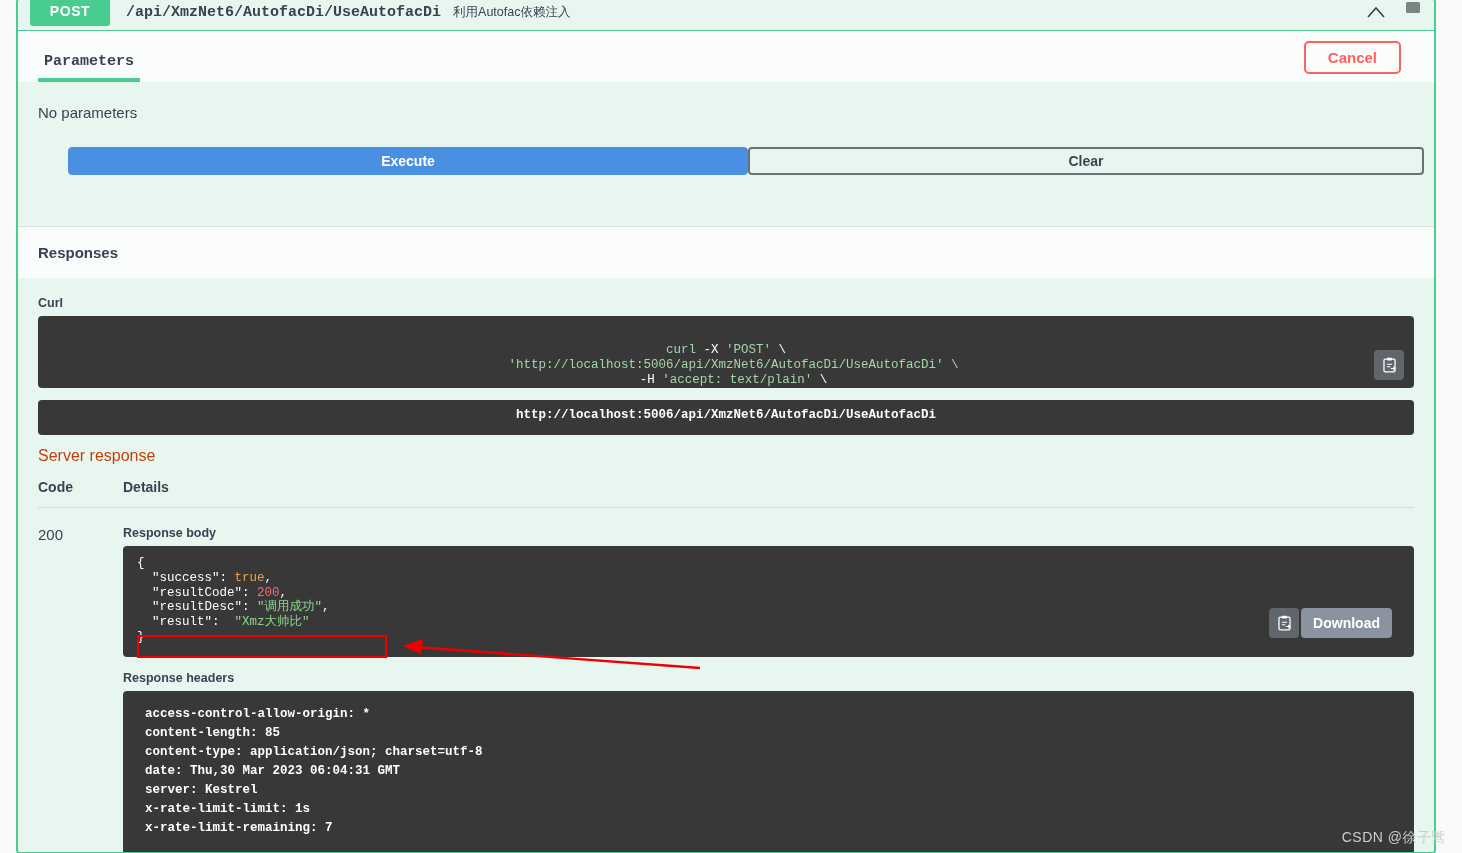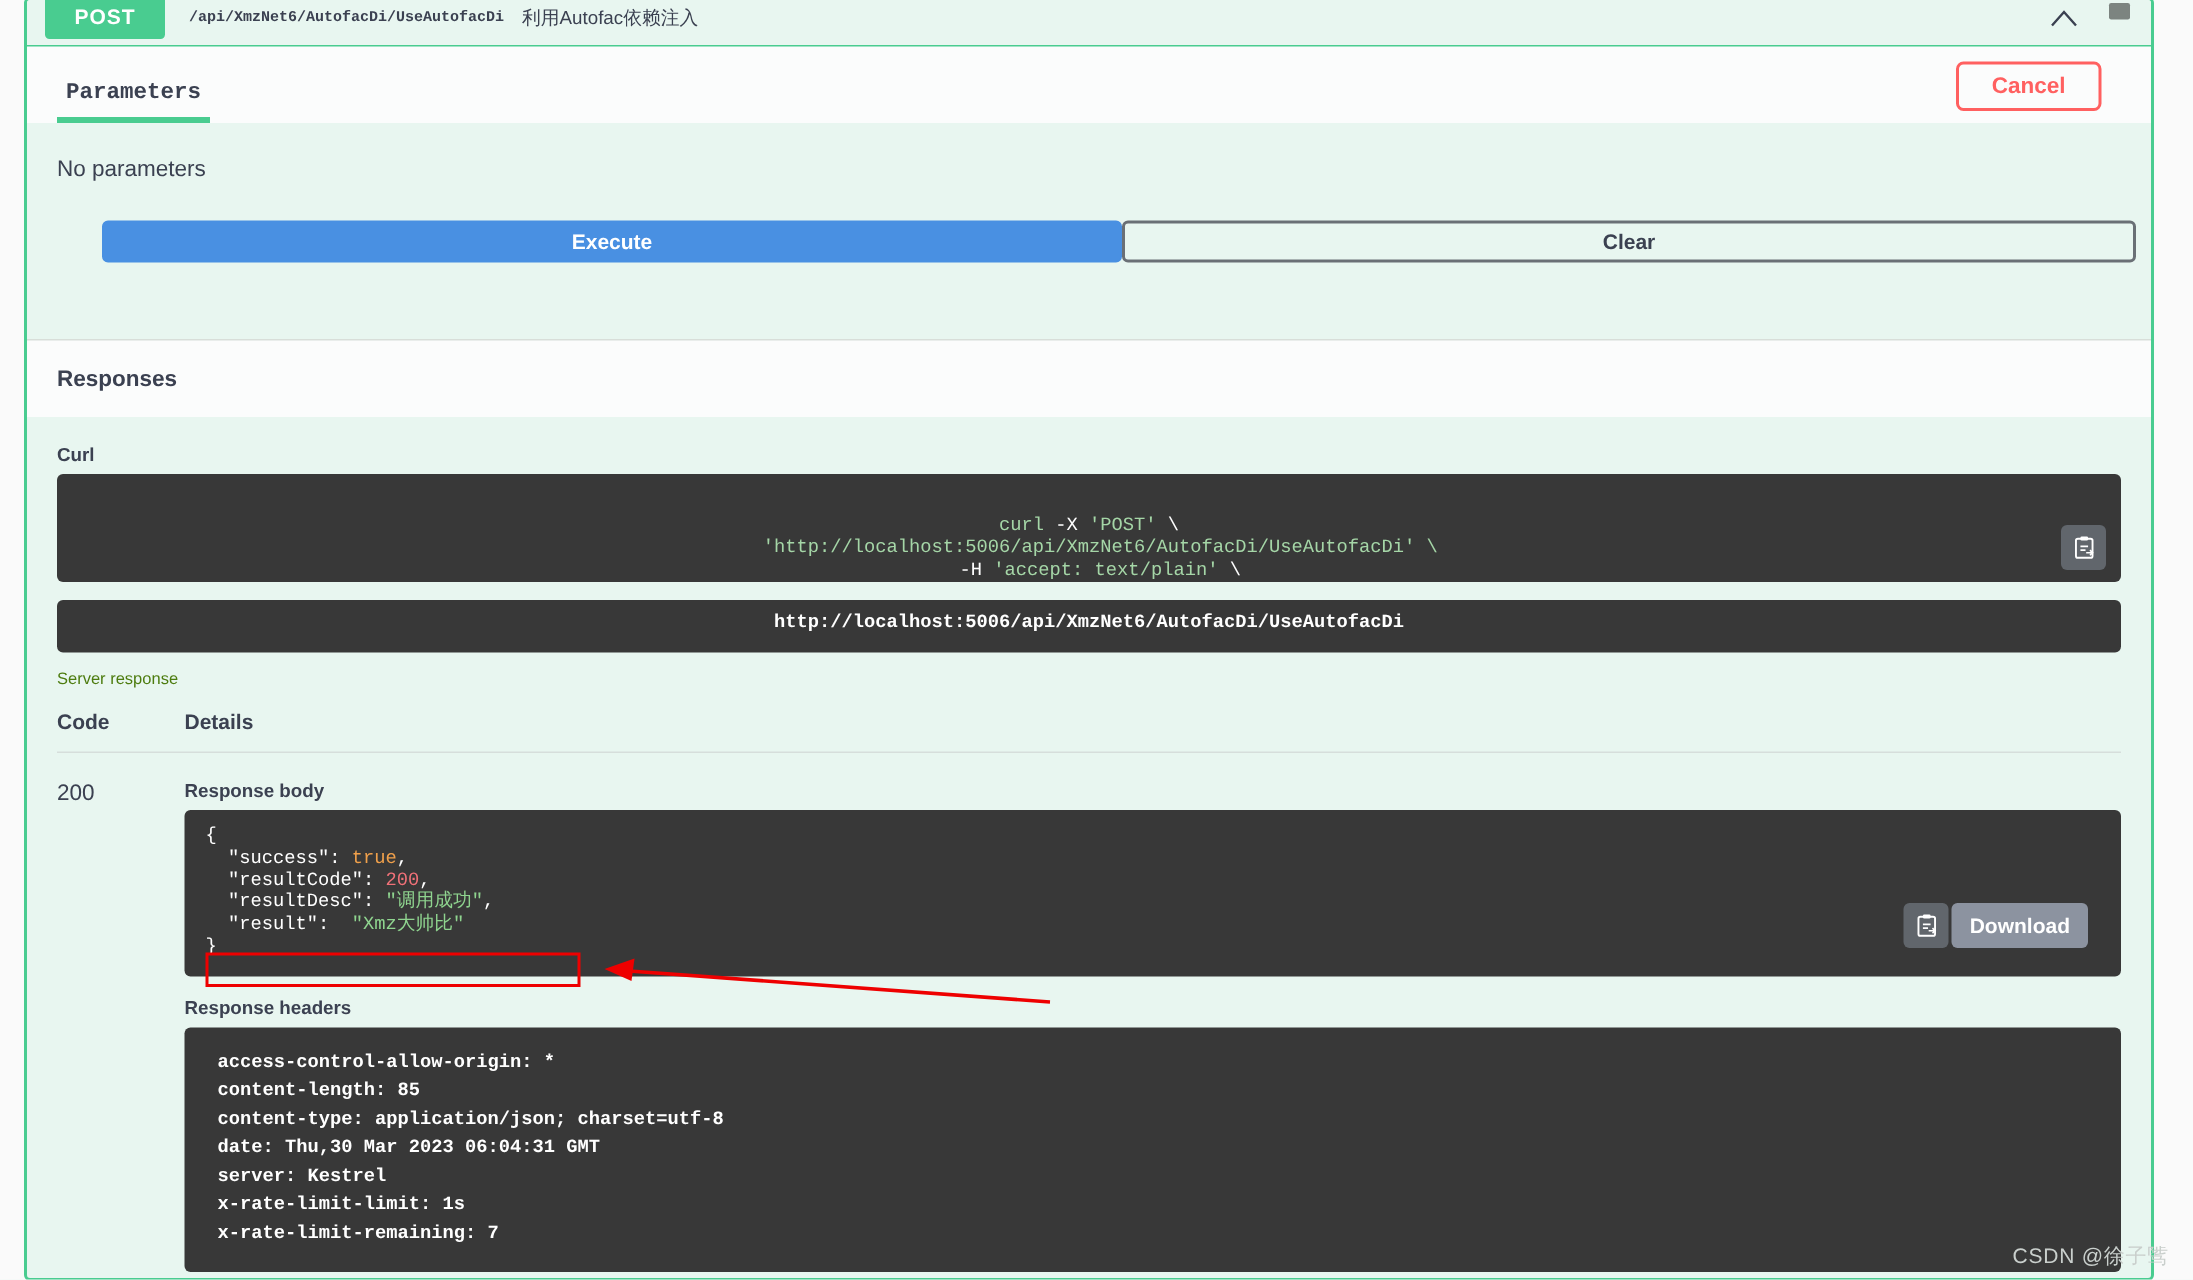--- a/index.html
+++ b/index.html
@@ -45,21 +45,21 @@
     width: 80px;
     height: 30px;
     line-height: 30px;
     text-align: center;
     border-radius: 3px;
     margin-top: -8px;
   }
   .op-path {
     margin-left: 16px;
     font-family: "Liberation Mono", monospace;
-    font-size: 10px;
+    font-size: 15px;
     font-weight: bold;
     color: #3b4151;
     margin-top: -6px;
   }
   .op-summary {
     margin-left: 12px;
     font-size: 12.5px;
     color: #3b4151;
     margin-top: -6px;
   }
@@ -187,21 +187,21 @@
   }
   .curl-block { height: 72px; margin-bottom: 12px; }
   .url-block { height: 34px; padding-top: 8px; margin-bottom: 12px; font-weight: bold; }
 
   .g { color: #a5d6a7; }
   .tok-key { color: #ffffff; }
   .tok-str { color: #8fd48f; }
   .tok-bool { color: #f0a04b; }
   .tok-num { color: #f07178; }
 
-  .srv-label { font-size: 11px; color: #4d7c0f; margin: 4px 0 14px 0; }
+  .srv-label { font-size: 16px; color: #c2410c; margin: 4px 0 14px 0; }
 
   
   .resp-table { margin-top: 2px; }
   .resp-head {
     display: flex;
     font-size: 14px; font-weight: bold; color: #3b4151;
     padding-bottom: 12px;
     border-bottom: 1px solid #d6dedb;
   }
   .col-code { width: 85px; }

